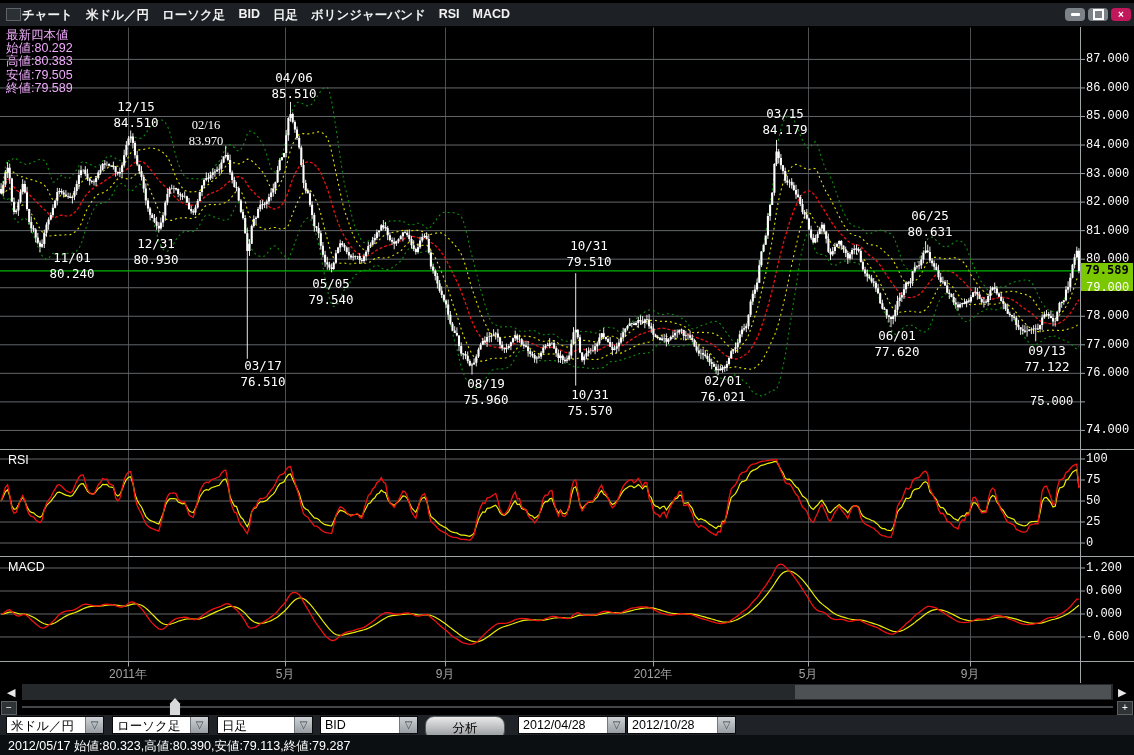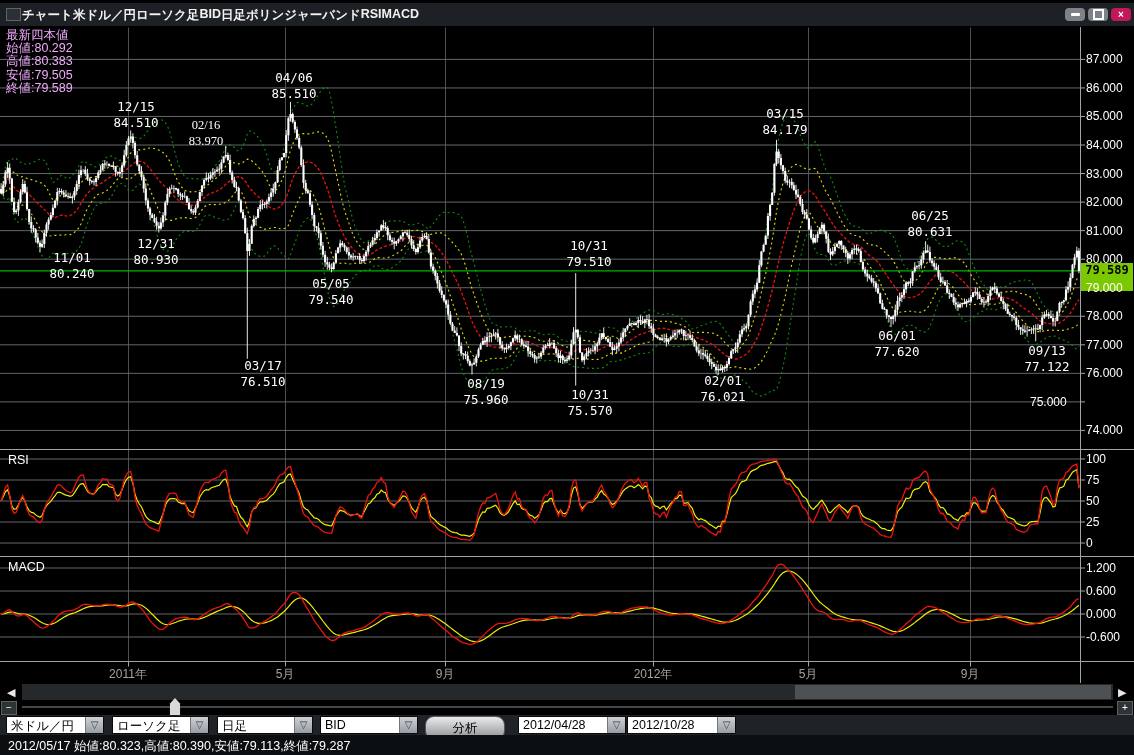--- a/index.html
+++ b/index.html
@@ -1,33 +1,33 @@
 <!DOCTYPE html>
 <html><head>
 <meta charset="utf-8">
 <style>
   html,body{margin:0;padding:0;background:#000;}
   #window{position:relative;width:1134px;height:755px;background:#000;overflow:hidden;
           font-family:"Liberation Sans",sans-serif;-webkit-font-smoothing:none;}
   
   .titlebar{position:absolute;left:0;top:3px;width:1134px;height:23px;background:#1d2125;}
   .win-icon{position:absolute;left:6px;top:5px;width:13px;height:11px;background:#2b3034;border:1px solid #5d6368;}
-  .menu{position:absolute;left:22px;top:4px;display:flex;white-space:nowrap;}
+  .menu{position:absolute;left:22px;top:4px;display:flex;gap:13px;white-space:nowrap;}
   .menu-item{color:#f2f2f2;font-size:12.5px;font-weight:bold;letter-spacing:0px;}
   .winbtns{position:absolute;right:3px;top:5px;display:flex;gap:3px;}
   .wb{width:20px;height:13px;border-radius:4px;background:#7c8287;display:inline-flex;align-items:center;justify-content:center;}
   .wb.close{background:#c2175b;color:#fff;font-size:10px;font-weight:bold;line-height:12px;}
   .minbar{width:9px;height:3px;background:#fff;border-radius:1px;}
   .maxbox{width:7px;height:7px;border:2px solid #fff;background:transparent;}
   
   #chart-svg{position:absolute;left:0;top:0;z-index:1;}
   #overlays{position:absolute;left:0;top:0;width:1134px;height:755px;z-index:2;pointer-events:none;}
   .legend{position:absolute;left:6px;top:29px;color:#f0abfc;font-size:12.5px;line-height:13.2px;z-index:2;white-space:nowrap;}
   .panel-label{position:absolute;color:#fff;font-size:12.5px;z-index:2;}
-  .yl{position:absolute;color:#fff;font-size:12px;font-family:Liberation Sans, sans-serif;letter-spacing:0px;}
+  .yl{position:absolute;color:#fff;font-size:12px;font-family:Liberation Mono, monospace;letter-spacing:0px;}
   .xl{position:absolute;color:#a3a3a3;font-size:12px;transform:translateX(-50%);white-space:nowrap;}
   .annot{position:absolute;color:#fff;font-size:12.5px;line-height:16px;text-align:center;transform:translateX(-50%);
          font-family:"DejaVu Sans Mono",monospace;white-space:nowrap;}
   .price-tag{position:absolute;left:1081px;top:263px;width:52px;height:28px;background:#7cc800;color:#000;
              font-family:"DejaVu Sans Mono",monospace;font-weight:bold;font-size:12px;line-height:15px;text-align:center;z-index:2;}
   
   .scroll-row{position:absolute;left:0;top:684px;width:1134px;height:16px;background:#000;z-index:3;}
   .sb-track{position:absolute;left:22px;top:0;width:1091px;height:16px;background:#26292c;}
   .sb-thumb{position:absolute;left:773px;top:1px;width:316px;height:14px;background:#4d5154;}
   .sb-arrow{position:absolute;color:#e8e8e8;font-size:11px;top:2px;line-height:12px;}

